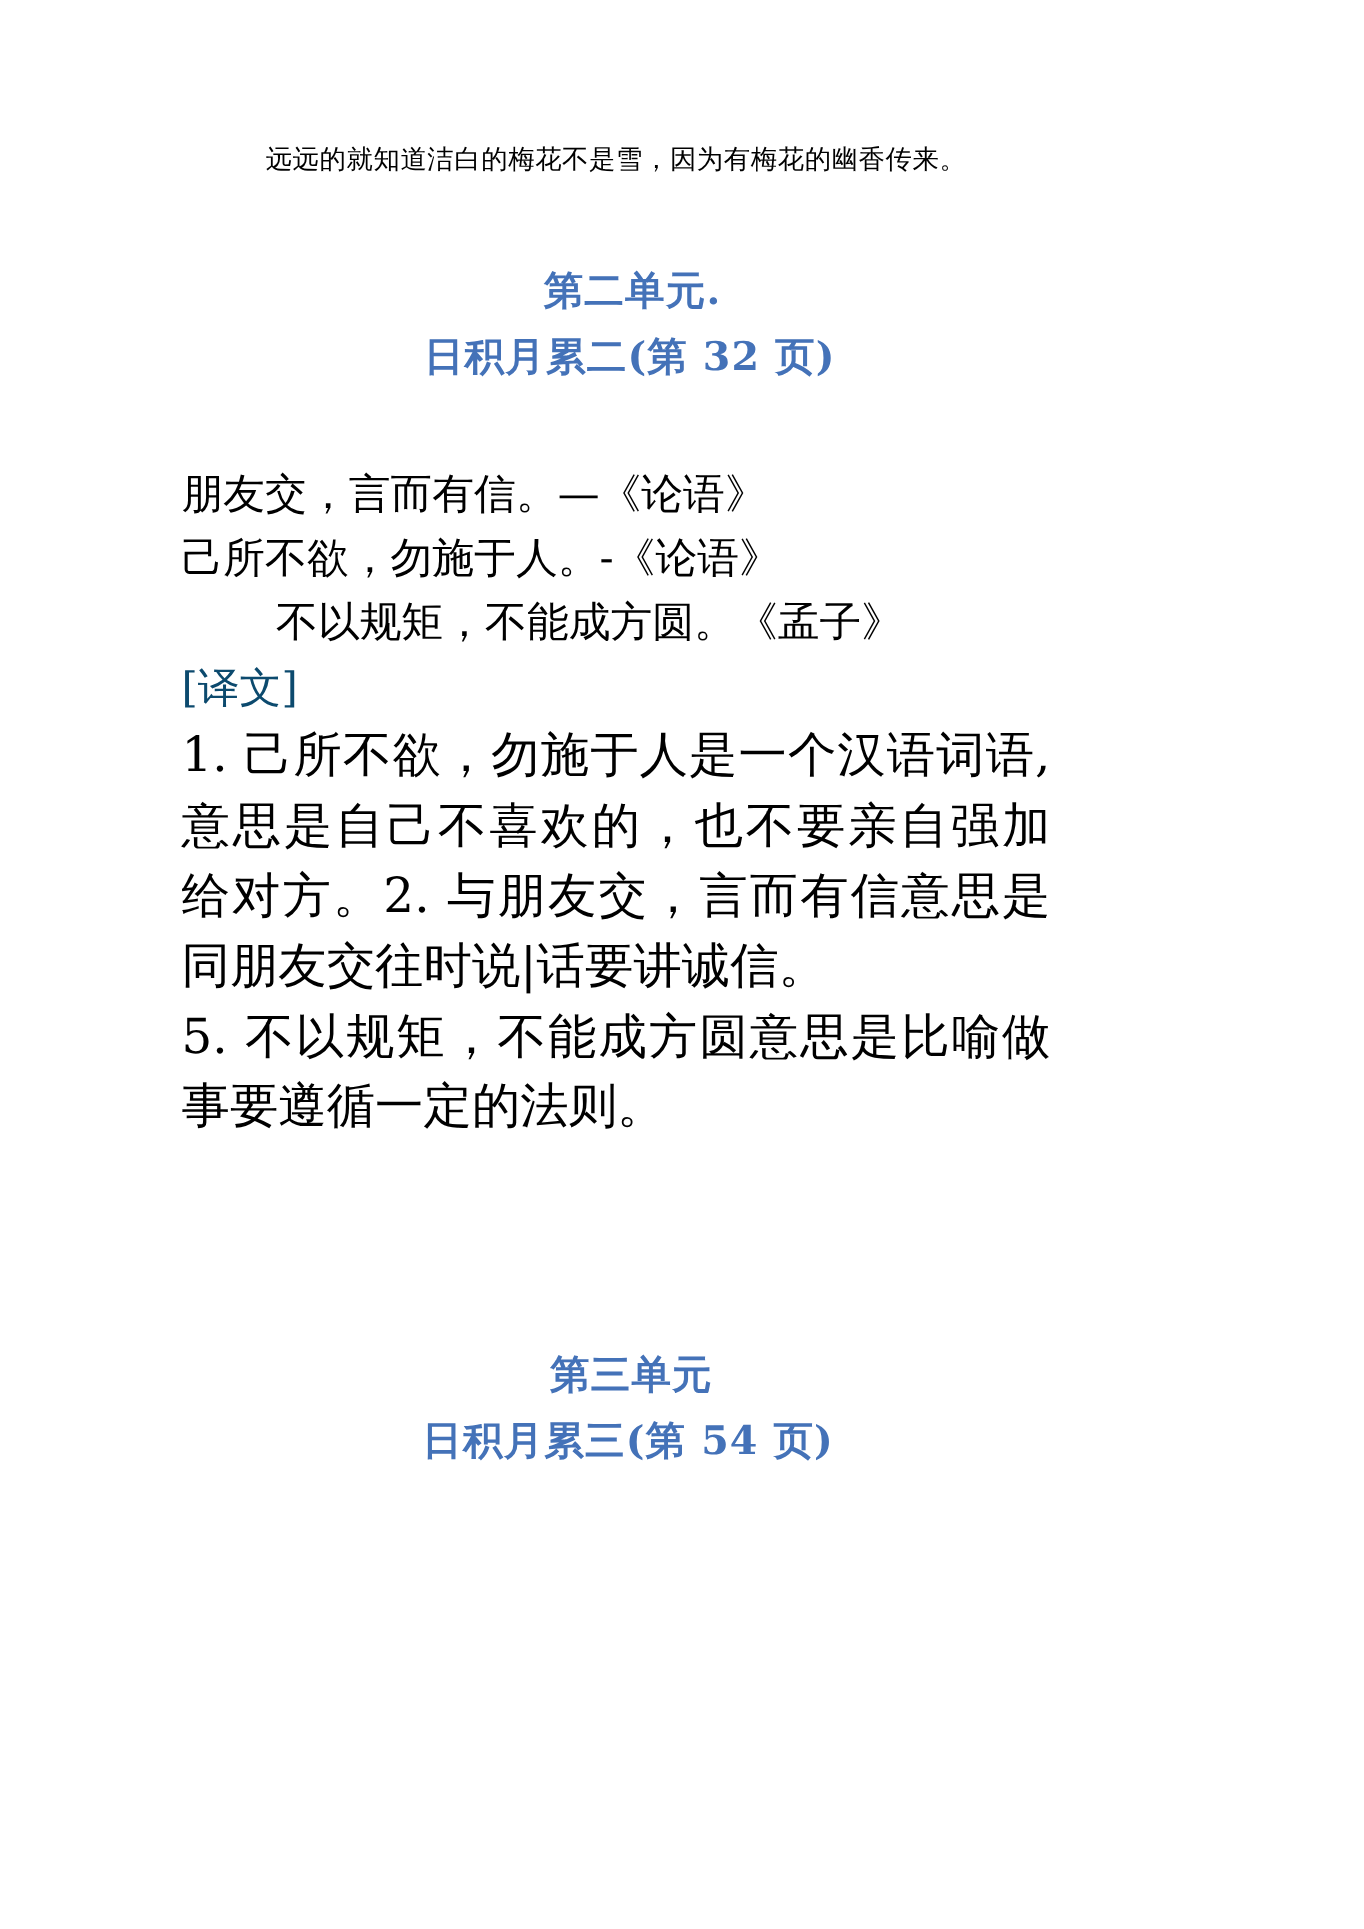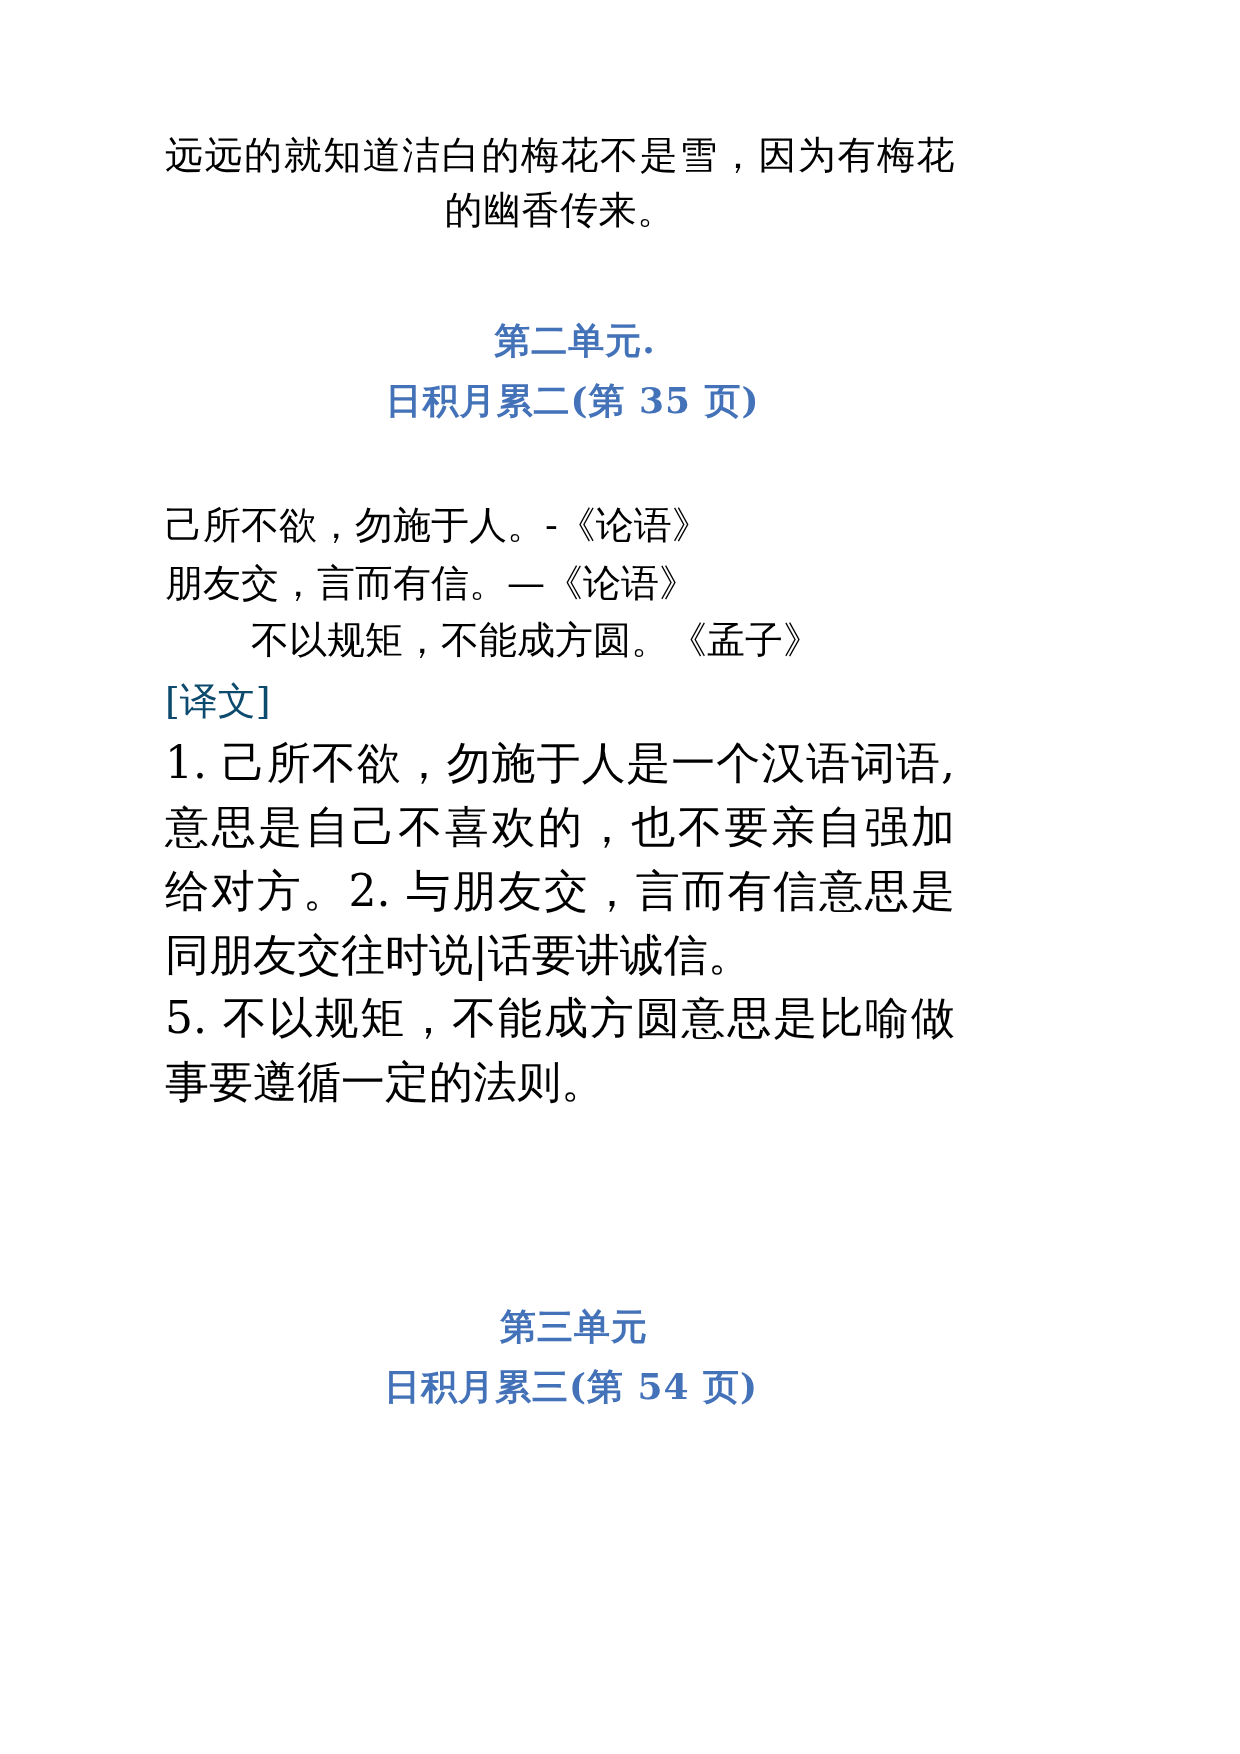--- a/index.html
+++ b/index.html
@@ -29,21 +29,21 @@
   .content {
     position: absolute;
     left: 165px;
     top: 0;
     width: 790px;
   }
 
   
   .poem-block {
     margin-top: 128px;
-    font-size: 38px;
+    font-size: 24px;
     line-height: 1.46;
     letter-spacing: 0.5px;
     color: #000000;
     text-align: justify;
     text-align-last: center;
     font-weight: 400;
   }
 
   
   .unit-heading {
@@ -120,25 +120,25 @@
 </head>
 <body>
 
 <div class="page">
   <div class="content">
 
     <div class="poem-block">远远的就知道洁白的梅花不是雪，因为有梅花的幽香传来。</div>
 
     <div class="unit-heading unit-heading-1">第二单元.</div>
 
-    <div class="unit-heading unit-heading-2">日积月累二(第 35 页)</div>
+    <div class="unit-heading unit-heading-2">日积月累二(第 32 页)</div>
 
     <div class="quotes">
+      <div class="quote-line">朋友交，言而有信。—《论语》</div>
       <div class="quote-line">己所不欲，勿施于人。-《论语》</div>
-      <div class="quote-line">朋友交，言而有信。—《论语》</div>
       <div class="quote-line indent">不以规矩，不能成方圆。《孟子》</div>
     </div>
 
     <div class="translation-label">[译文]</div>
 
     <div class="translation-body">
       <p class="tr-para-1">1. 己所不欲，勿施于人是一个汉语词语, 意思是自己不喜欢的，也不要亲自强加给对方。2. 与朋友交，言而有信意思是同朋友交往时说|话要讲诚信。</p>
       <p class="tr-para-2">5. 不以规矩，不能成方圆意思是比喻做事要遵循一定的法则。</p>
     </div>
 

